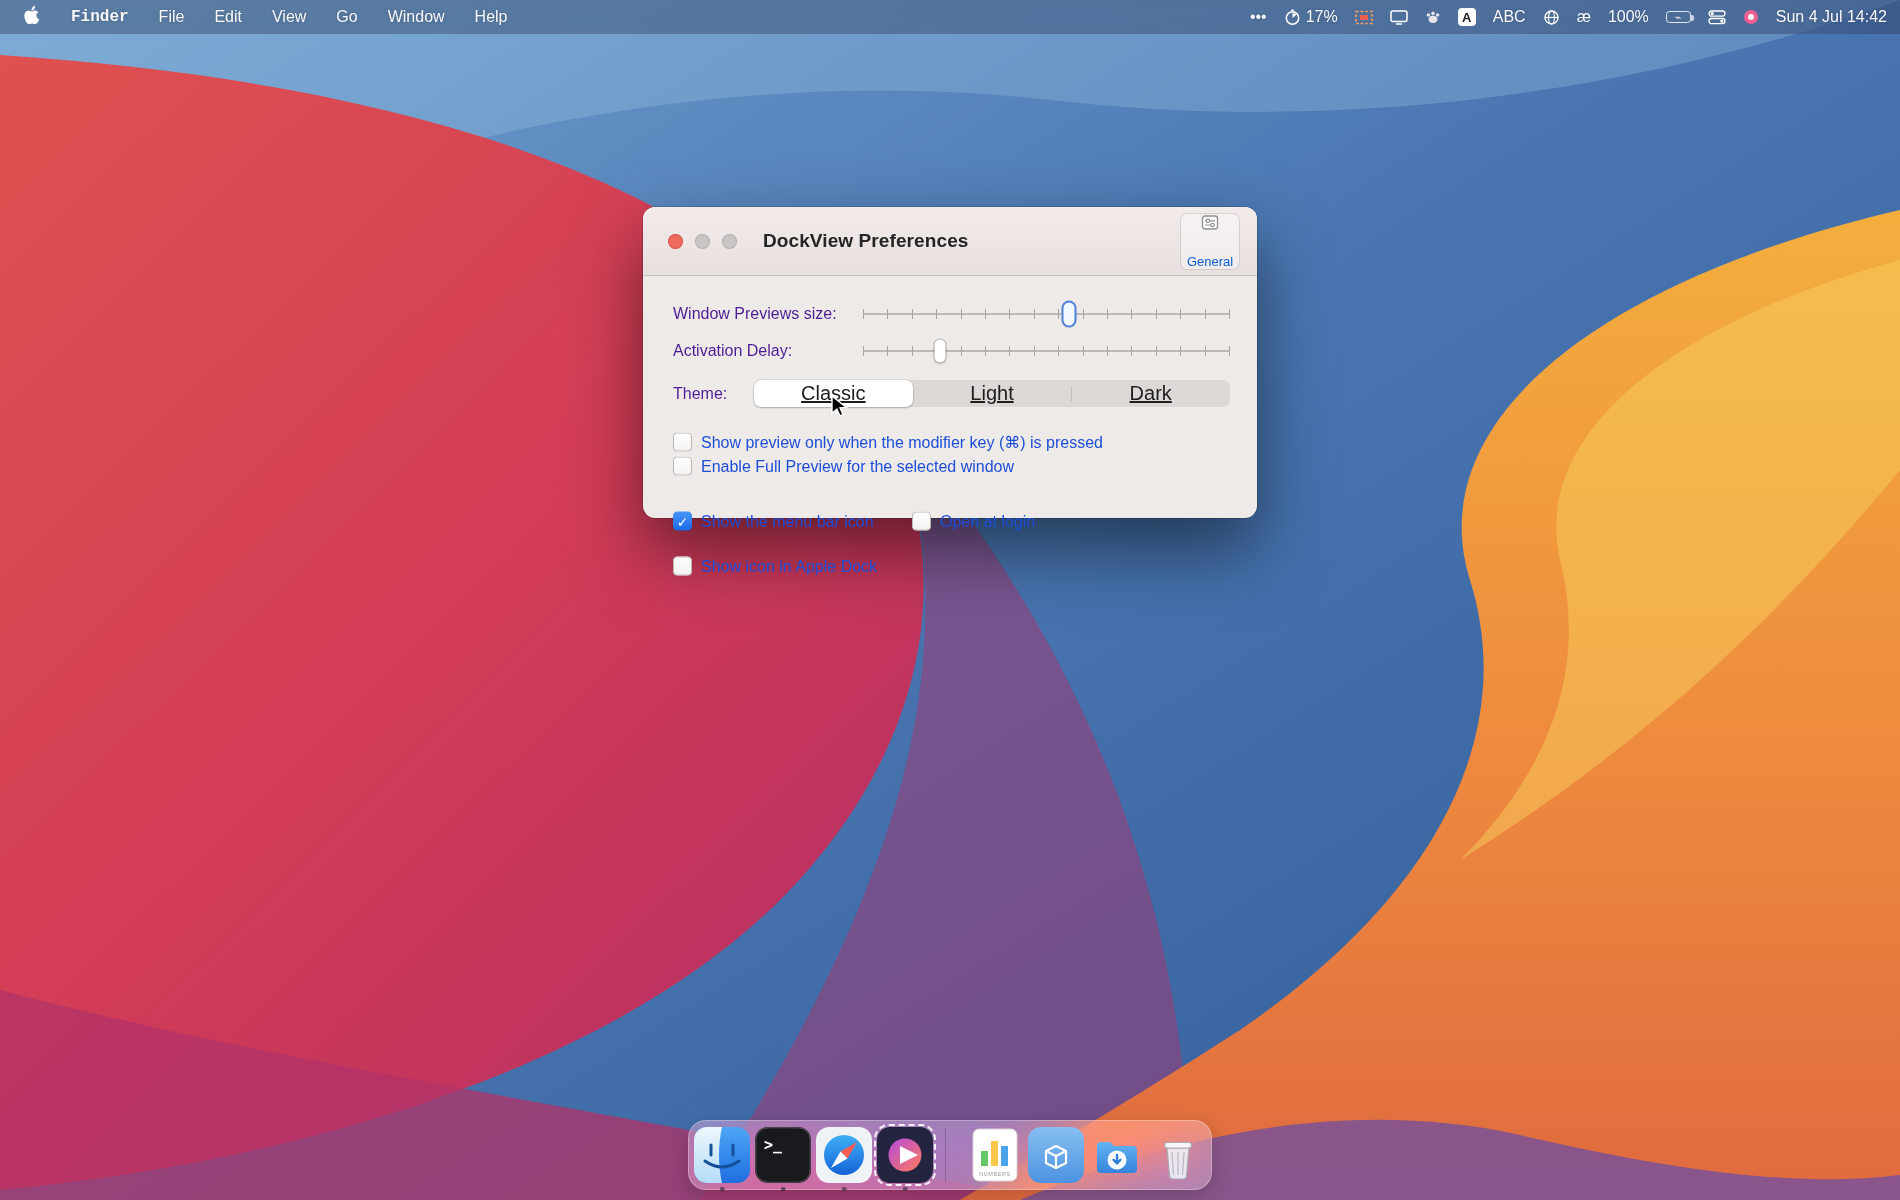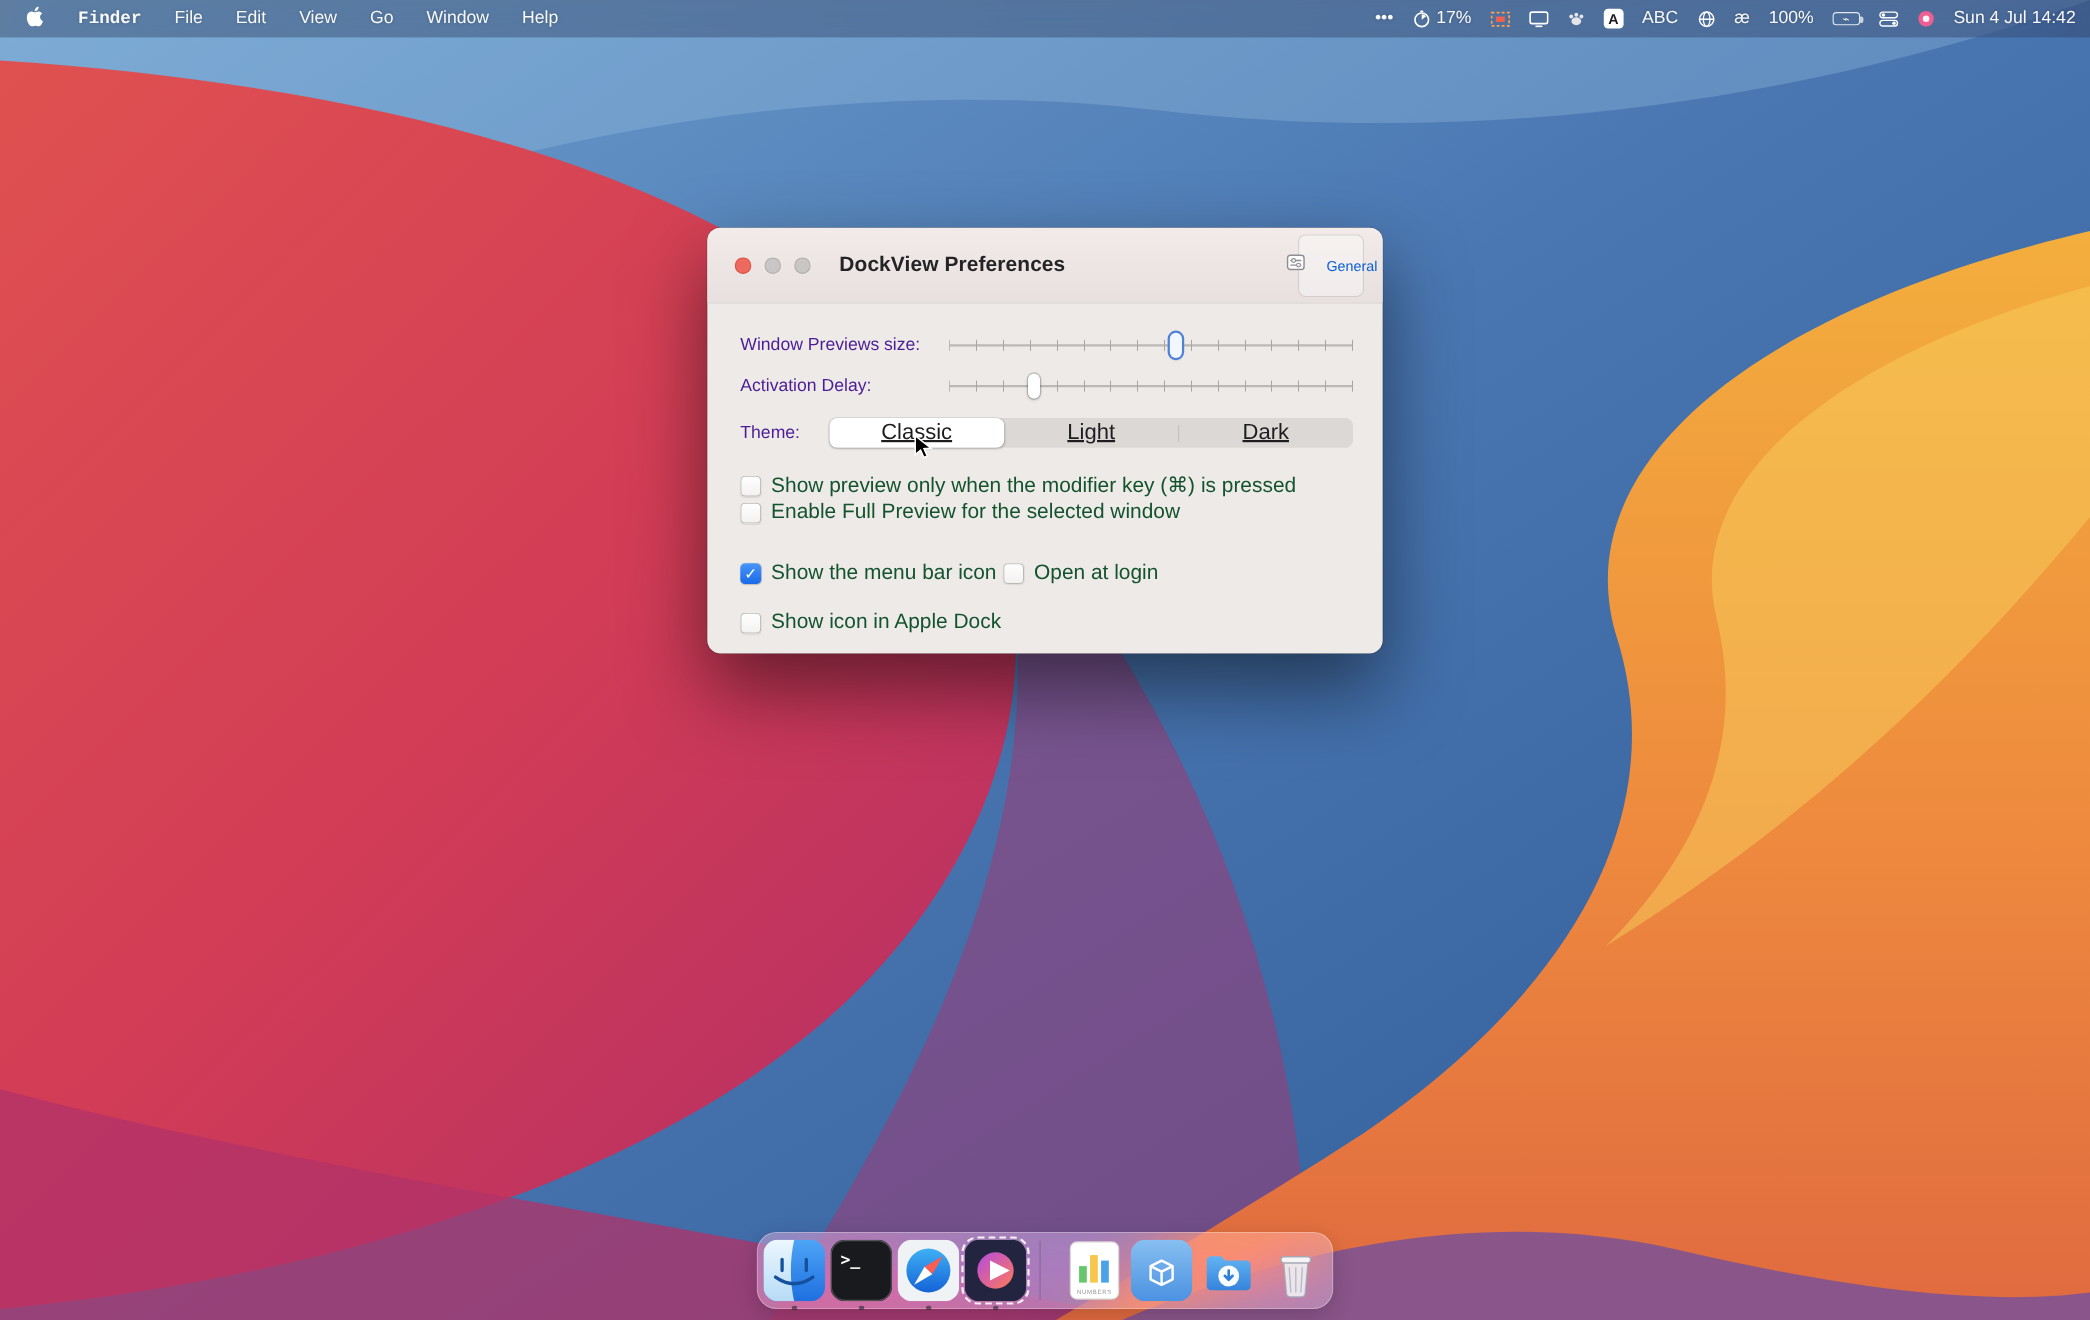--- a/index.html
+++ b/index.html
@@ -34,21 +34,21 @@
     font-size:13px; font-weight:700; display:flex; align-items:center; justify-content:center;
     text-shadow:none;
   }
   .batt { width:25px; height:12px; border:1.5px solid rgba(255,255,255,0.85); border-radius:3.5px; position:relative; padding:1px; }
   .batt .batt-fill { width:100%; height:100%; background:#68c95c; border-radius:1.5px; }
   .batt::after { content:""; position:absolute; right:-4.5px; top:2.5px; width:3px; height:6px; background:rgba(255,255,255,0.7); border-radius:0 2px 2px 0; }
   .batt .bolt { position:absolute; left:8px; top:-1px; font-size:11px; color:#fff; text-shadow:0 0 1px #2a2a2a; }
 
   
   .window {
-    position:absolute; left:643px; top:207px; width:614px; height:387px; z-index:20;
+    position:absolute; left:643px; top:207px; width:614px; height:311px; z-index:20;
     background:#edeae8; border-radius:12px;
     box-shadow:0 32px 70px rgba(0,0,0,0.5), 0 0 0 0.5px rgba(0,0,0,0.3);
   }
   .titlebar {
     position:absolute; top:0; left:0; right:0; height:69px;
     background:linear-gradient(#f2ebe9,#e7e0de);
     border-bottom:1px solid #c9c3c1;
     border-radius:12px 12px 0 0;
   }
   .lights { position:absolute; left:25px; top:27px; display:flex; gap:12px; }
@@ -56,21 +56,21 @@
   .light-close { background:#ee6a5f; box-shadow:inset 0 0 0 1px rgba(195,70,55,0.55); }
   .light-min, .light-zoom { background:#c9c6c5; box-shadow:inset 0 0 0 1px rgba(0,0,0,0.12); }
   .win-title {
     position:absolute; left:120px; top:50%; transform:translateY(-50%);
     font-size:19px; font-weight:700; color:#242426; letter-spacing:0.1px;
   }
   .toolbar-btn {
     position:absolute; right:17px; top:6px; width:60px; height:57px; border-radius:7px;
     background:rgba(255,255,255,0.38);
     box-shadow:inset 0 0 0 1px rgba(0,0,0,0.13);
-    display:flex; flex-direction:row; align-items:center; justify-content:center; gap:18px;
+    display:flex; flex-direction:column; align-items:center; justify-content:center; gap:18px;
   }
   .toolbar-btn .tb-label { font-size:13px; color:#0a5fd6; }
 
   .form-label { position:absolute; left:30px; transform:translateY(-50%); font-size:16px; color:#4c1d95; white-space:nowrap; }
 
   .slider { position:absolute; left:220px; width:367px; height:24px; transform:translateY(-50%); }
   .slider .track { position:absolute; left:0; right:0; top:50%; height:2px; transform:translateY(-50%); background:#bcb8b6; border-radius:1px; }
   .slider .ticks {
     position:absolute; left:0; right:0; top:50%; height:10px; transform:translateY(-50%);
     background-image:repeating-linear-gradient(90deg,#a9a5a3 0,#a9a5a3 1px,transparent 1px,transparent 24.4px);
@@ -83,21 +83,21 @@
   .thumb.accent { background:#f2f7ff; box-shadow:0 0 0 2px #4f81d8, 0 1px 3px rgba(0,0,0,0.28); }
 
   .seg-control {
     position:absolute; left:111px; top:173px; width:476px; height:27px;
     background:#dcd8d6; border-radius:7px; display:flex;
   }
   .seg { flex:1; display:flex; align-items:center; justify-content:center; font-size:20px; color:#1d1d1f; position:relative;text-decoration:underline; }
   .seg[data-selected="true"] { background:#fff; border-radius:7px; box-shadow:0 0 0 0.5px rgba(0,0,0,0.15), 0 1px 2px rgba(0,0,0,0.22); }
   .seg.sep-left::before { content:""; position:absolute; left:0; top:50%; transform:translateY(-50%); width:1px; height:15px; background:#c3bfbd; }
 
-  .cb-row { position:absolute; transform:translateY(-50%); display:flex; align-items:center; gap:9px; font-size:19px; color:#14532d; white-space:nowrap; }
+  .cb-row { position:absolute; transform:translateY(-50%); display:flex; align-items:center; gap:9px; font-size:16px; color:#1d4ed8; white-space:nowrap; }
   .cb {
     width:19px; height:19px; border-radius:4.5px; flex:none;
     background:linear-gradient(#ffffff,#f3f1f0);
     box-shadow:inset 0 0 0 1px #bcb8b6, 0 0.5px 1px rgba(0,0,0,0.08);
     position:relative;
   }
   .cb[data-checked="true"] { background:linear-gradient(#4896f8,#1b69e7); box-shadow:0 0.5px 1px rgba(0,0,0,0.2); }
   .cb[data-checked="true"]::after {
     content:"✓"; position:absolute; inset:0; display:flex; align-items:center; justify-content:center;
     color:#fff; font-size:14px; font-weight:700;

